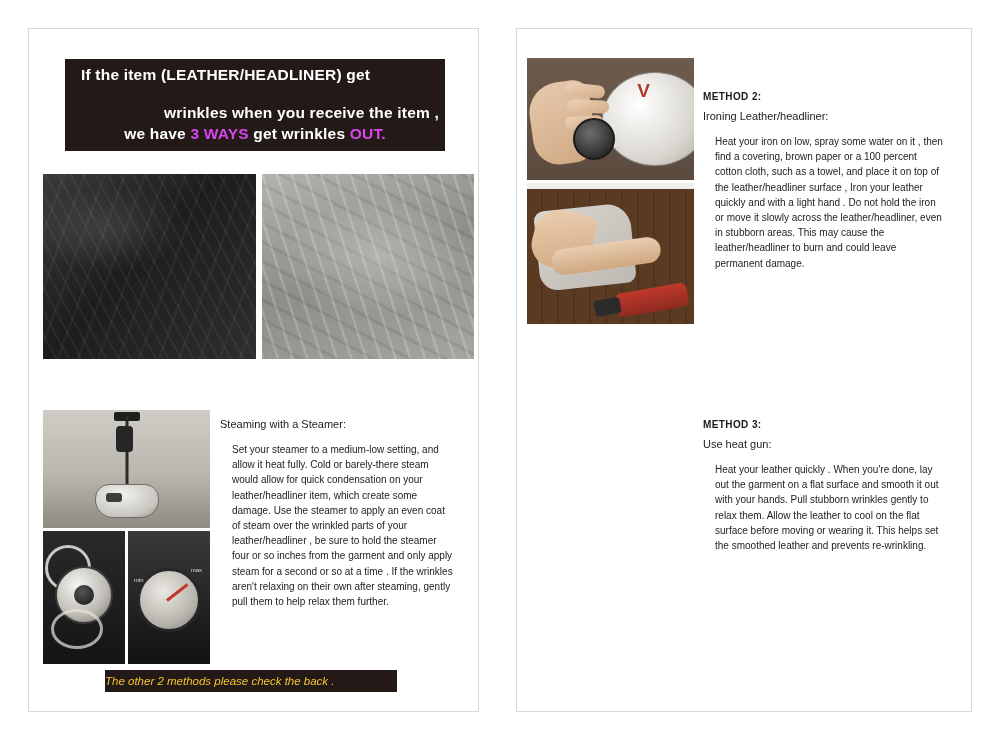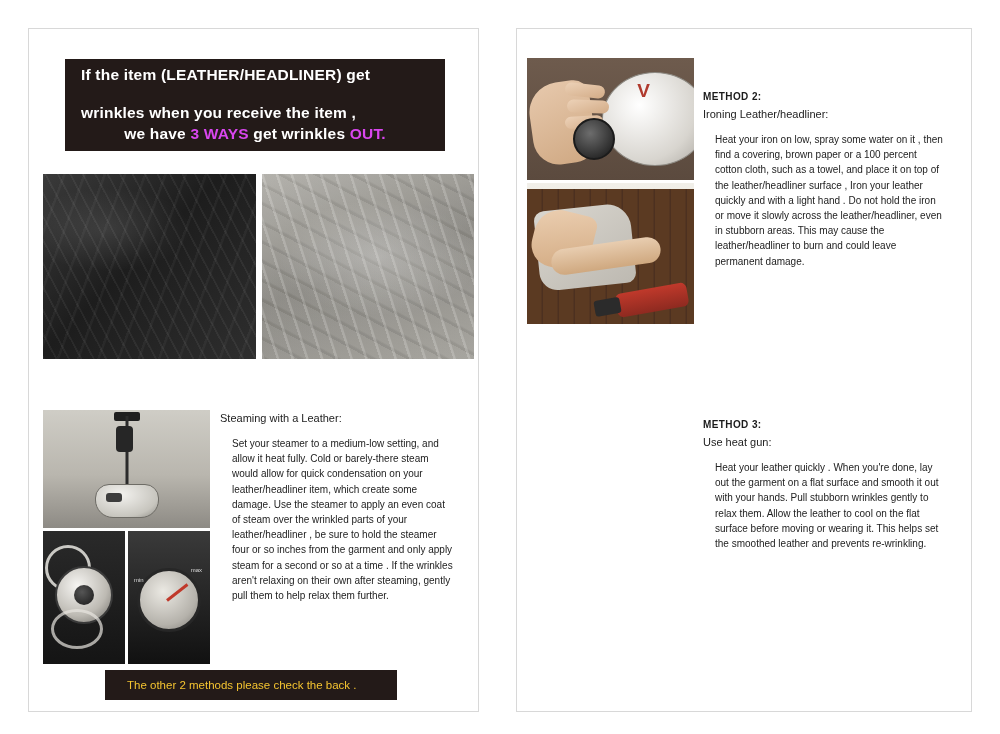--- a/index.html
+++ b/index.html
@@ -57,21 +57,21 @@
   .banner-line {
     color: #ffffff;
     font-size: 15.5px;
     font-weight: bold;
     line-height: 1.35;
     letter-spacing: 0.2px;
     text-align: center;
     white-space: nowrap;
   }
   .banner-line.l1 { text-align: left; width: 100%; padding-left: 10px; box-sizing: border-box;}
-  .banner-line.l2 { text-align: left; width: 100%; padding-left: 10px; box-sizing: border-box; margin-top: 17px;}
+  .banner-line.l2 { text-align: right; width: 100%; padding-left: 10px; box-sizing: border-box; margin-top: 17px;}
   .hl { color: #d946ef; }
 
   
   .photo {
     position: absolute;
     overflow: hidden;
     background: #888;
   }
   .photo-leather-dark {
     left: 14px;
@@ -271,21 +271,21 @@
   .method-title {
     font-size: 10px;
     font-weight: bold;
     color: #1b1b1b;
     letter-spacing: .4px;
     margin: 0 0 6px 0;
   }
   .method-sub {
     font-size: 11px;
     color: #222;
-    margin: 2px 0 1px 0;
+    margin: 8px 0 1px 0;
   }
   .method-body {
     font-size: 10px;
     line-height: 1.52;
     color: #222;
     margin: 12px;
     white-space: pre-line;
   }
 
   .m1-text {
@@ -305,28 +305,29 @@
     left: 186px;
     top: 390px;
     width: 250px;
   }
 
   .footer-note {
     position: absolute;
     left: 76px;
     top: 641px;
     width: 292px;
-    height: 30px;
+    height: 22px;
     background: #231a18;
     color: #f4c430;
     font-size: 11.5px;
     display: flex;
     align-items: center;
-    padding-left: 22px;
+    padding-left: 0;
     box-sizing: border-box;
+    font-style: italic;
   }
 </style>
 </head>
 <body>
 
 <div class="page">
 
   <div class="panel panel-left">
 
     <div class="banner">
@@ -352,21 +353,21 @@
     </div>
 
     <div class="photo photo-steamer-dial">
       <div class="dial"></div>
       <div class="needle"></div>
       <div class="label-min">min</div>
       <div class="label-max">max</div>
     </div>
 
     <div class="m1-text">
-      <p class="method-sub">Steaming with a Leather:</p>
+      <p class="method-sub">Steaming with a Steamer:</p>
       <p class="method-body">Set your steamer to a medium-low setting, and allow it heat fully. Cold or barely-there steam would allow for quick condensation on your leather/headliner item, which create some damage. Use the steamer to apply an even coat of steam over the wrinkled parts of your leather/headliner , be sure to hold the steamer four or so inches from the garment and only apply steam for a second or so at a time . If the wrinkles aren't relaxing on their own after steaming, gently pull them to help relax them further.</p>
     </div>
 
     <div class="footer-note">The other 2 methods please check the back .</div>
   </div>
 
   <div class="panel panel-right">
 
     <div class="photo photo-iron">
       <div class="plate"></div>

